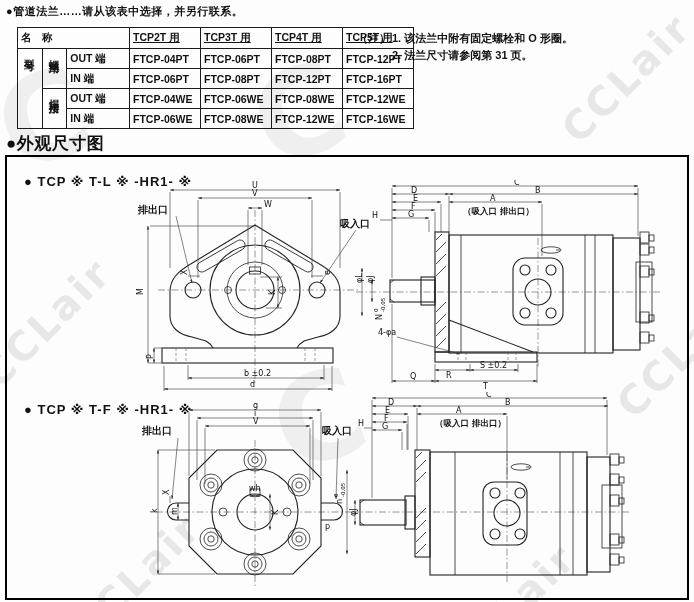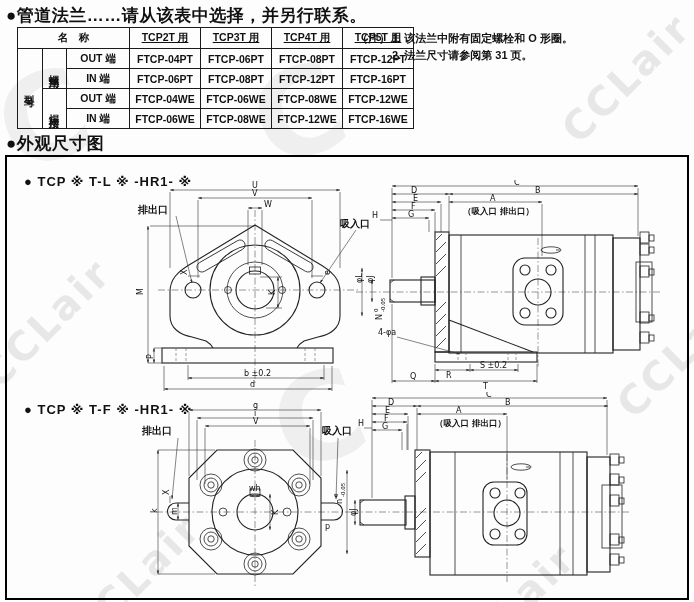--- a/index.html
+++ b/index.html
@@ -9,26 +9,26 @@
     font-family:"Liberation Sans","DejaVu Sans",sans-serif;
   }
   
   .wm{position:absolute;z-index:0;font:bold 40px "DejaVu Sans",sans-serif;
       color:#e7e7e7;transform:rotate(-45deg);letter-spacing:3px;white-space:nowrap;
       user-select:none;pointer-events:none;}
   .wm-c{position:absolute;z-index:0;font:bold 120px "DejaVu Sans",sans-serif;
       color:#efefef;transform:rotate(-20deg);user-select:none;pointer-events:none;}
   .layer{position:absolute;z-index:1;}
   
-  .h-main{left:6px;top:4px;font-size:17px;font-weight:bold;letter-spacing:.5px;}
+  .h-main{left:6px;top:4px;font-size:11px;font-weight:bold;letter-spacing:.5px;}
   .h-sec{left:6px;top:132px;font-size:17px;font-weight:bold;letter-spacing:.5px;}
   
   .tblwrap{left:17px;top:27px;}
   table{border-collapse:collapse;}
-  td{border:1px solid #1a1a1a;font-size:10.5px;font-weight:600;text-align:center;
+  td{border:1px solid #1a1a1a;font-size:10.5px;font-weight:600;
      padding:0 3px;height:19px;background:transparent;}
   tr.hd td{height:20px;}
   .vcell{writing-mode:vertical-rl;text-orientation:upright;letter-spacing:2px;
      padding:2px 0;width:15px;font-size:10.5px;}
   .c-model{width:64px;text-decoration:underline;}
   .c-port{width:44px;}
   
   .notes{left:357px;top:30px;font-size:11px;font-weight:600;display:flex;line-height:1.55;}
   .notes .lbl{margin-right:2px;}
   

